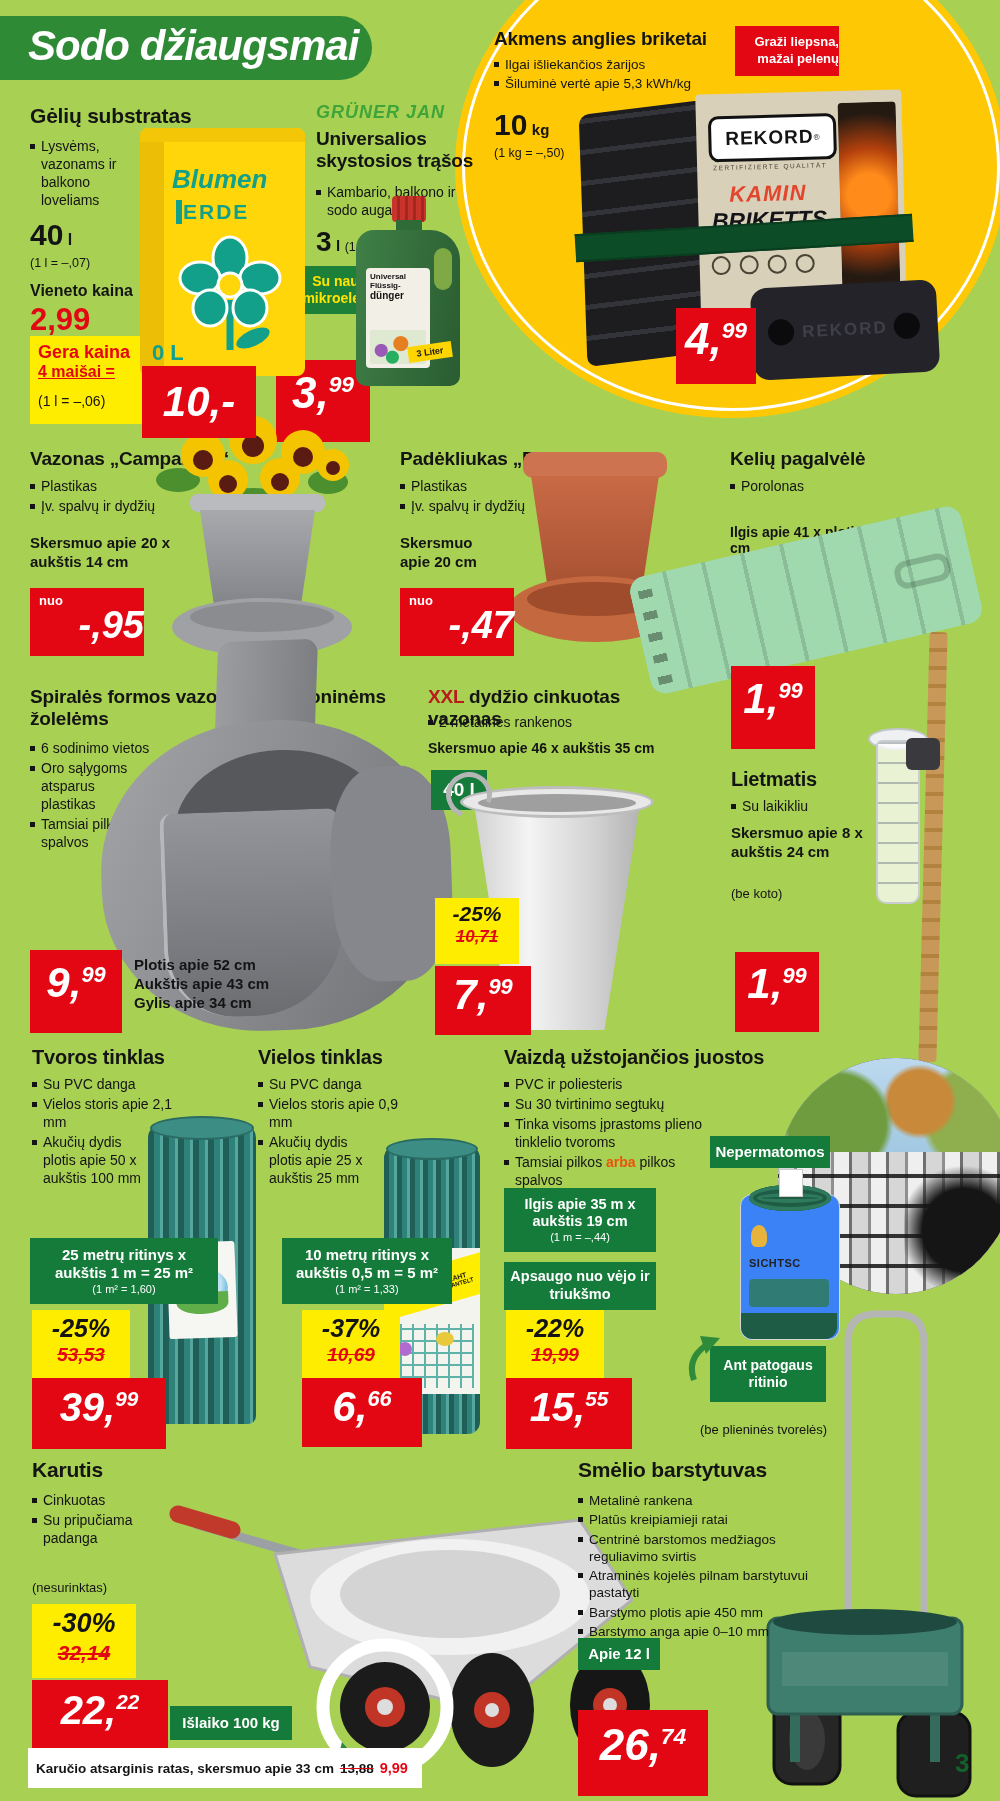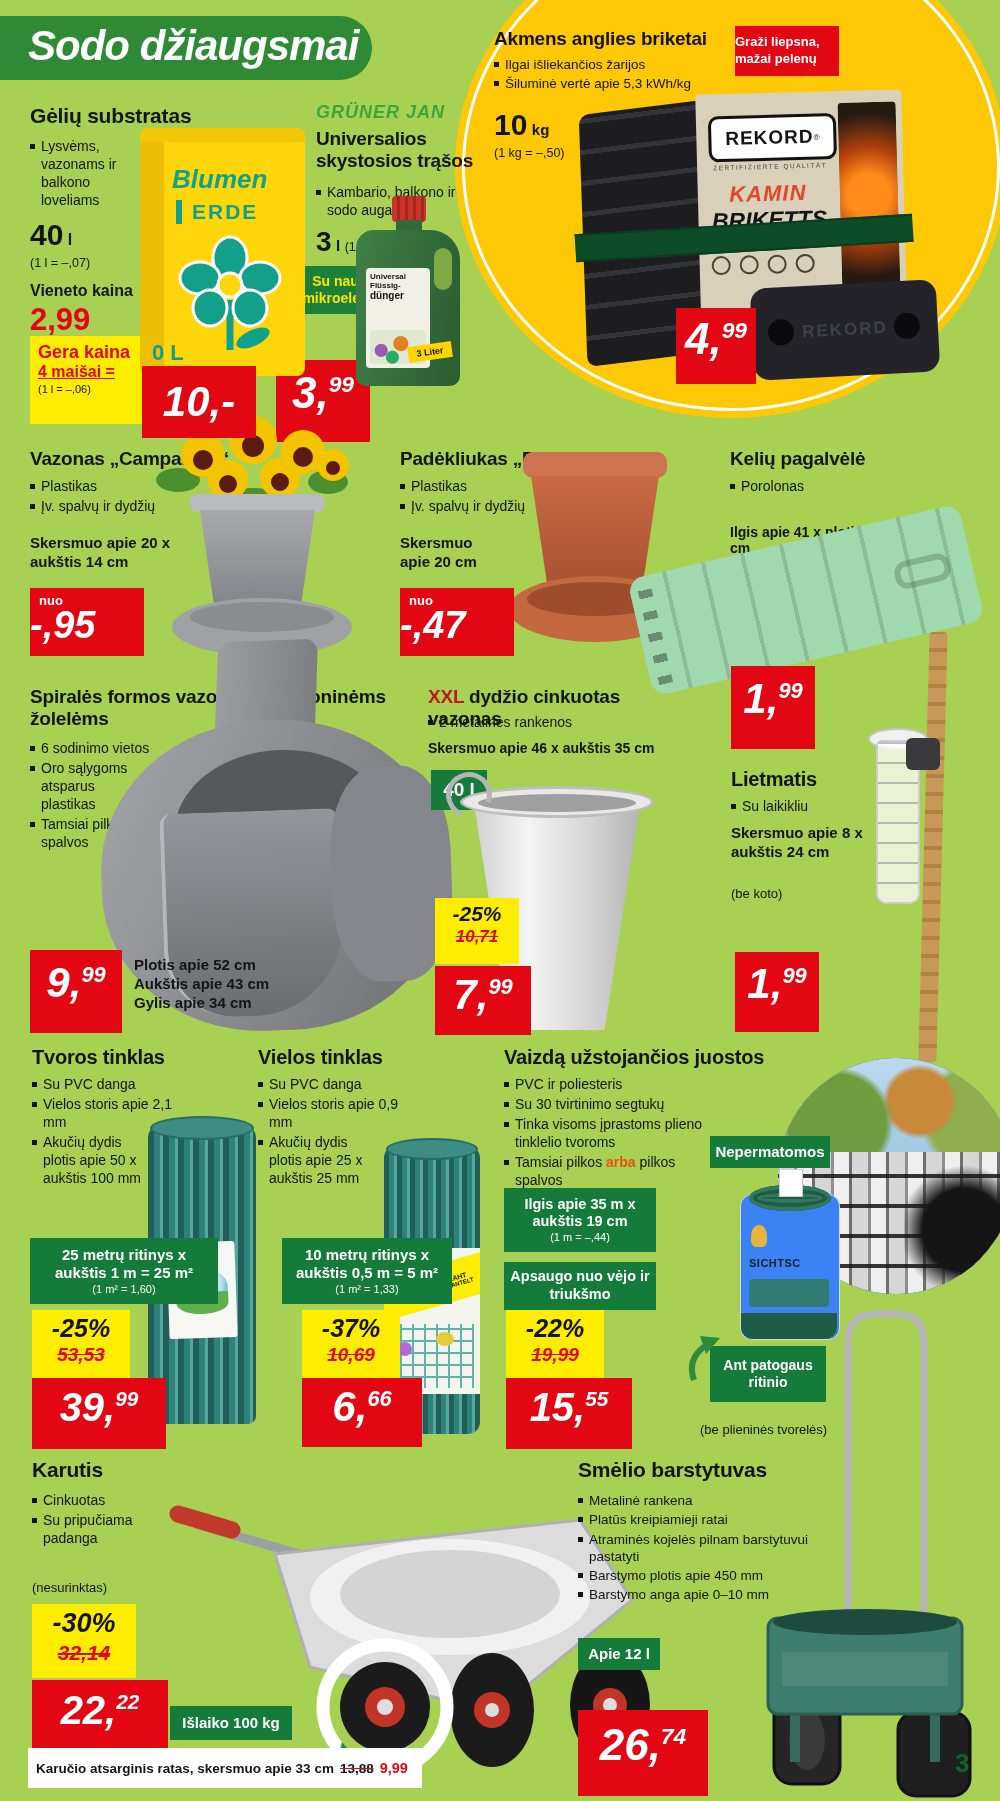--- a/index.html
+++ b/index.html
@@ -3,21 +3,21 @@
 <meta charset="utf-8">
 <style>
   html,body{margin:0;padding:0}
   body{width:1000px;height:1801px;position:relative;overflow:hidden;
        background:#a8d052;font-family:"Liberation Sans",sans-serif;color:#141414}
   .abs{position:absolute}
   .ttl{font-weight:800;color:#141414;letter-spacing:-.2px;line-height:1.15}
   .bullets{font-size:14px;font-weight:500}
   .b{display:flex;gap:6px;line-height:1.28;margin-bottom:2px}
   .b .dot{width:5px;height:5px;background:#141414;margin-top:6px;flex:none}
-  .redbox{background:#e30613;color:#fff;text-align:left}
+  .redbox{background:#e30613;color:#fff;text-align:right}
   .pr{display:flex;align-items:flex-start;justify-content:center;font-weight:800;font-style:italic}
   .pr .pc{font-size:.52em;margin-top:.12em;font-weight:700}
   .nuo{position:absolute;top:5px;left:9px;font-size:13px;font-weight:700;font-style:normal}
   .nval{font-size:38px;font-weight:800;font-style:italic;padding-top:16px}
   .grnbox{background:#157b3a;color:#fff;font-weight:700;text-align:center;
           display:flex;flex-direction:column;justify-content:center;line-height:1.22}
   .grnbox .sm{font-size:11px;font-weight:400}
   .ylwbox{background:#ffed00;color:#141414;text-align:center}
   .disc{font-size:25px;font-weight:800;font-style:italic;line-height:1.25;padding-top:3px}
   .old{font-size:19px;font-weight:700;font-style:italic;color:#e30613;text-decoration:line-through}
@@ -98,28 +98,28 @@
 <div class="abs" style="left:30px;top:218px">
   <span style="font-size:30px;font-weight:800">40</span>
   <span style="font-size:16px;font-weight:800">l</span>
 </div>
 <div class="abs unitp" style="left:30px;top:256px">(1 l = –,07)</div>
 <div class="abs" style="left:30px;top:282px;font-size:16px;font-weight:700">Vieneto kaina</div>
 <div class="abs" style="left:30px;top:302px;font-size:31px;font-weight:800;color:#e30613">2,99</div>
 <div class="abs ylwbox" style="left:30px;top:336px;width:116px;height:88px;text-align:left;padding:6px 0 0 8px;box-sizing:border-box">
   <div style="font-size:18px;font-weight:800;color:#e30613">Gera kaina</div>
   <div style="font-size:16px;font-weight:800;color:#e30613;text-decoration:underline">4 maišai =</div>
-  <div style="font-size:11px;margin-top:2px">(1 l = –,06)</div>
+  <div style="font-size:14px;margin-top:12px">(1 l = –,06)</div>
 </div>
 
 <div class="abs" style="left:140px;top:128px;width:165px;height:248px;background:#ffd60a;border-radius:8px;z-index:1">
   <div class="abs" style="left:0;top:0;width:24px;height:100%;background:#ecbf06;border-radius:8px 0 0 8px"></div>
   <div class="abs" style="left:0;top:0;width:100%;height:14px;background:#f3c708;border-radius:8px 8px 0 0"></div>
   <div class="abs" style="left:32px;top:36px;font-size:26px;font-weight:800;font-style:italic;color:#13a08b">Blumen</div>
-  <div class="abs" style="left:36px;top:72px;display:flex;gap:10px;align-items:flex-start">
+  <div class="abs" style="left:36px;top:72px;display:flex;gap:1px;align-items:flex-start">
     <span style="width:6px;height:24px;background:#13a08b;display:block"></span>
     <span style="font-size:21px;font-weight:700;color:#13a08b;letter-spacing:2px">ERDE</span>
   </div>
   <svg class="abs" style="left:28px;top:102px" width="125" height="125" viewBox="0 0 125 125">
     <line x1="62" y1="70" x2="62" y2="120" stroke="#13a08b" stroke-width="7"></line>
     <ellipse cx="85" cy="108" rx="18" ry="8" fill="#13a08b" transform="rotate(-25 85 108)"></ellipse>
     <g fill="#13a08b" stroke="#fff" stroke-width="3">
       <ellipse cx="62" cy="28" rx="17" ry="21"></ellipse>
       <ellipse cx="32" cy="48" rx="20" ry="16"></ellipse>
       <ellipse cx="92" cy="48" rx="20" ry="16"></ellipse>
@@ -554,20 +554,24 @@
   <div class="b">
       <span class="dot"></span>
       <span>Metalinė rankena</span>
     </div>
   <div class="b">
       <span class="dot"></span>
       <span>Platūs kreipiamieji ratai</span>
     </div>
   <div class="b">
       <span class="dot"></span>
+      <span>Centrinė barstomos medžiagos reguliavimo svirtis</span>
+    </div>
+  <div class="b">
+      <span class="dot"></span>
       <span>Atraminės kojelės pilnam barstytuvui pastatyti</span>
     </div>
   <div class="b">
       <span class="dot"></span>
       <span>Barstymo plotis apie 450 mm</span>
     </div>
   <div class="b">
       <span class="dot"></span>
       <span>Barstymo anga apie 0–10 mm</span>
     </div>

